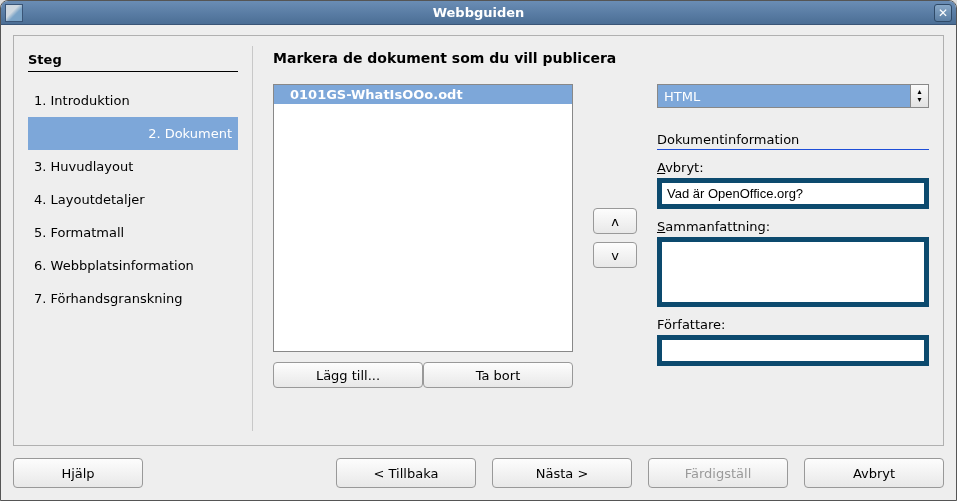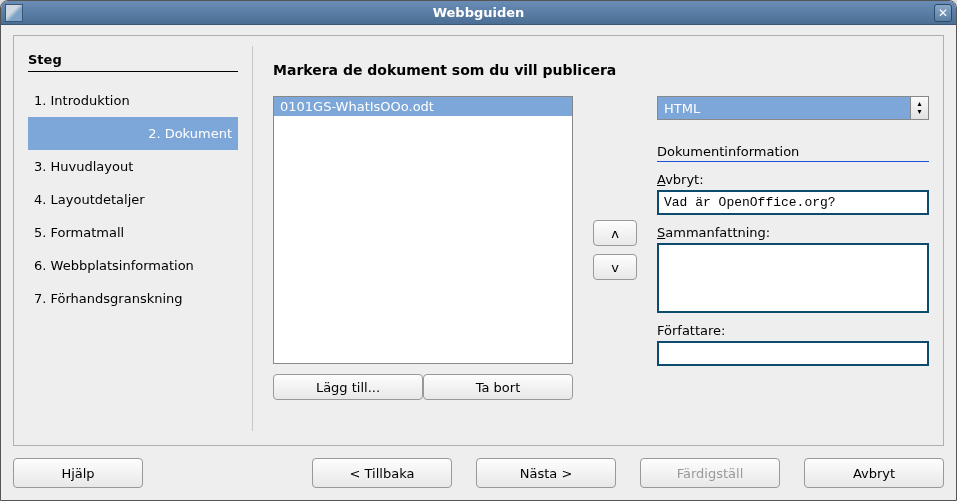--- a/index.html
+++ b/index.html
@@ -97,42 +97,43 @@
     color: #fff;
     text-align: right;
   }
   .content {
     flex: 1;
     padding-left: 20px;
     display: flex;
     flex-direction: column;
   }
   .content h2 {
-    margin: 16px 0 18px 0;
+    margin: 4px 0 18px 0;
     font-size: 14px;
     font-weight: bold;
   }
   .cols {
     display: flex;
     gap: 18px;
   }
   .col-left { width: 300px; display: flex; flex-direction: column; }
   .col-mid { width: 48px; display: flex; flex-direction: column; align-items: center; padding-top: 124px; gap: 8px; }
   .col-right { flex: 1; display: flex; flex-direction: column; }
   .label { margin-bottom: 4px; }
   .underline-first::first-letter { text-decoration: underline; }
   .listbox {
     border: 1px solid #888;
     background: #fff;
     height: 268px;
     overflow: auto;
   }
   .listbox .item {
-    padding: 2px 6px;
-    cursor: pointer;
+    padding: 2px 16px;
+    cursor: pointer;
+    font-weight: bold;
   }
   .listbox .item.selected {
     background: #7da7d9;
     color: #fff;
   }
   .row-btns {
     display: flex;
     margin-top: 10px;
   }
   .btn {
@@ -180,32 +181,32 @@
   }
   .section-title {
     margin-top: 24px;
     font-size: 13px;
     border-bottom: 1px solid #1d4ed8;
     padding-bottom: 2px;
   }
   .field-label { margin-top: 10px; margin-bottom: 3px; }
   input[type=text], textarea {
     width: 100%;
-    border: 2px solid #0c4a6e;
+    border: 5px solid #0c4a6e;
     background: #fff;
-    font-family: Liberation Mono, monospace;
+    font-family: Liberation Sans, sans-serif;
     font-size: 13px;
     padding: 3px 5px;
   }
   textarea { height: 70px; resize: none; }
   .footer {
     display: flex;
     align-items: center;
     padding-top: 12px;
-    gap: 24px;
+    gap: 16px;
   }
   .footer .spacer { flex: 1; }
   .footer .btn { width: 140px; height: 30px; }
   .footer .btn.help { width: 130px; }
 </style>
 </head>
 <body>
 
 <div class="window">
   <div class="titlebar">

